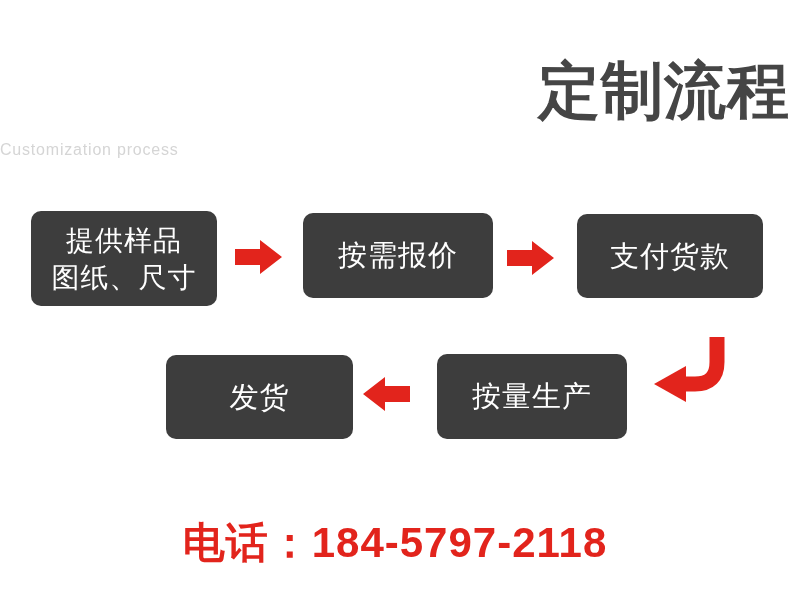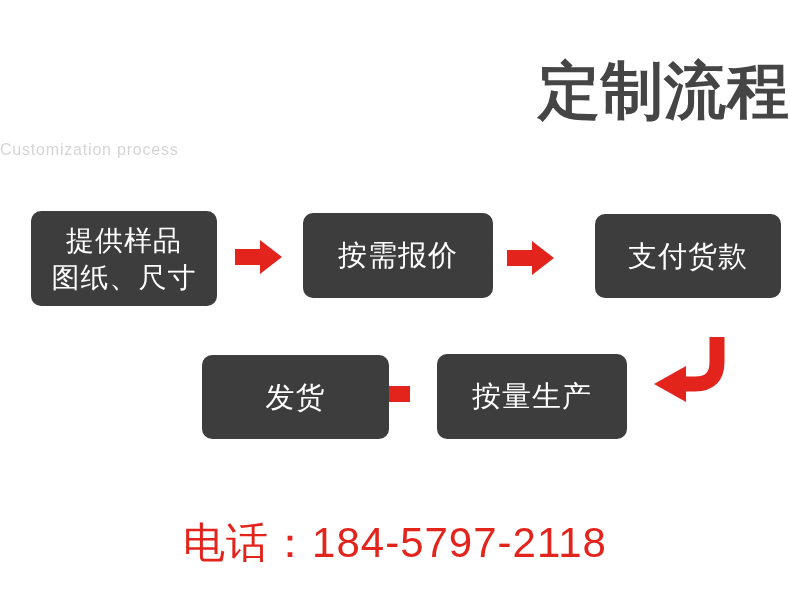--- a/index.html
+++ b/index.html
@@ -51,38 +51,38 @@
   .step-label{
     white-space:pre-line;
     text-align:center;
     font-size:29px;
     line-height:37px;
     letter-spacing:1px;
   }
   .box-sample    {left:31px;  top:211px; width:186px; height:95px;}
   .box-sample .step-label{font-size:28px;}
   .box-quote     {left:303px; top:213px; width:190px; height:85px;}
-  .box-pay       {left:595px; top:214px; width:186px; height:84px;}
+  .box-pay       {left:577px; top:214px; width:186px; height:84px;}
   .box-produce   {left:437px; top:354px; width:190px; height:85px;}
-  .box-ship      {left:166px; top:355px; width:187px; height:84px;margin-left:36px;}
+  .box-ship      {left:166px; top:355px; width:187px; height:84px;}
   .arrow{position:absolute;line-height:0;}
   .arrow svg{display:block;}
   .arrow polygon{fill:var(--accent_red,#e2241c);}
   .arrow path{fill:none;stroke:var(--accent_red,#e2241c);stroke-width:15;}
   .arrow-1{left:235px; top:240px;}
   .arrow-2{left:507px; top:241px;}
   .arrow-3{left:648px; top:336px;}
   .arrow-4{left:363px; top:377px;}
   .phone{
     position:absolute;
     left:0;right:0;top:518px;
     text-align:center;
     font-size:42px;
     line-height:50px;
-    font-weight:400;
+    font-weight:700;
     color:var(--accent_red,#e2241c);
     letter-spacing:1px;
   }
 </style>
 </head>
 <body>
 
 <div class="canvas">
 
   <div class="title">定制流程</div>

